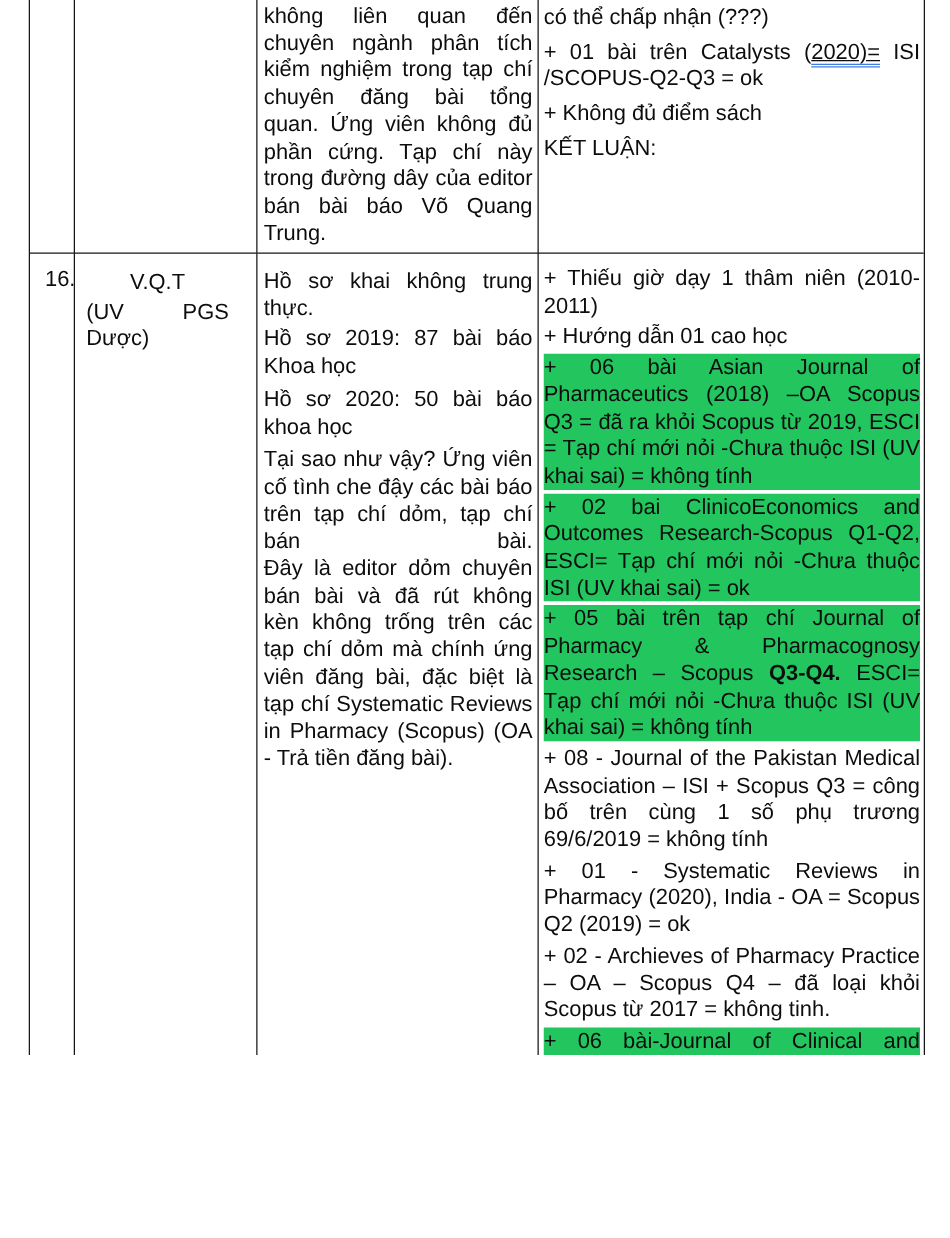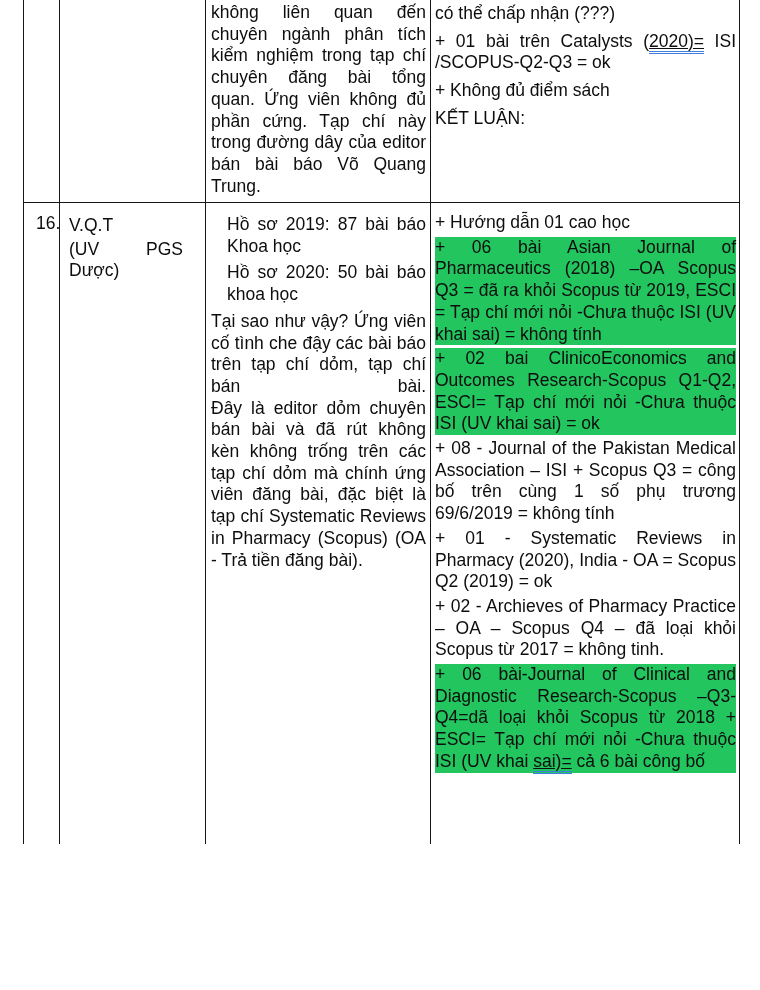--- a/index.html
+++ b/index.html
@@ -25,21 +25,21 @@
   .cell-no   { padding:10px 2px 0 12px; }
   .cell-name { padding:12px 22px 0 9px; text-align:justify; }
   .cell-c3   { padding:4px 4px 0 5px;  text-align:justify; }
   .cell-c4   { padding:5px 3px 0 4px;  text-align:justify; }
   .rowB.cell-c3 { padding-top:11px; }
   .rowB.cell-c4 { padding-top:9px; }
   .p  { text-align:justify; }
   .rowA .p { margin-bottom:6px; }
   .rowB .p { margin-bottom:3px; }
   .p.tight { margin-bottom:0; }
-  .p.gap   { margin-bottom:5px;margin-left:16px; }
+  .p.gap   { margin-bottom:5px; }
   .last-justify { text-align-last:justify; }
   .hl { background:#22c55e; }
   .ub {
     text-decoration:underline;
     text-decoration-color:#101010;
     border-bottom:3px double #3f7de0;
   }
   .bold { font-weight:700; }
   
   .hscroll-track { position:absolute; left:0; top:984px; width:760px; height:5px; background:#d2d2d2; }
@@ -62,33 +62,36 @@
       <p class="p">có thể chấp nhận (???)</p>
       <p class="p"><span>+ 01 bài trên Catalysts (</span><span class="ub">2020)=</span><span> ISI /SCOPUS-Q2-Q3 = ok</span></p>
       <p class="p">+ Không đủ điểm sách</p>
       <p class="p">KẾT LUẬN:</p>
     </div>
 
     <div class="c rowB cell-no">
       <p class="p tight" style="text-align:left">16.</p>
     </div>
     <div class="c rowB cell-name">
-      <p class="p tight" style="text-align:left; margin-bottom:2px">V.Q.T</p>
+      <p class="p tight" style="text-align:center; margin-bottom:2px">V.Q.T</p>
       <p class="p tight">(UV PGS Dược)</p>
     </div>
     <div class="c rowB cell-c3">
+      <p class="p">Hồ sơ khai không trung thực.</p>
       <p class="p gap">Hồ sơ 2019: 87 bài báo Khoa học</p>
       <p class="p gap">Hồ sơ 2020: 50 bài báo khoa học</p>
       <p class="p tight last-justify">Tại sao như vậy? Ứng viên cố tình che đậy các bài báo trên tạp chí dỏm, tạp chí bán bài.</p>
       <p class="p tight">Đây là editor dỏm chuyên bán bài và đã rút không kèn không trống trên các tạp chí dỏm mà chính ứng viên đăng bài, đặc biệt là tạp chí Systematic Reviews in Pharmacy (Scopus) (OA - Trả tiền đăng bài).</p>
     </div>
     <div class="c rowB cell-c4 lastcol">
+      <p class="p">+ Thiếu giờ dạy 1 thâm niên (2010-2011)</p>
       <p class="p">+ Hướng dẫn 01 cao học</p>
       <p class="p hl">+ 06 bài Asian Journal of Pharmaceutics (2018) –OA Scopus Q3 = đã ra khỏi Scopus từ 2019, ESCI = Tạp chí mới nỏi -Chưa thuộc ISI (UV khai sai) = không tính</p>
       <p class="p hl">+ 02 bai ClinicoEconomics and Outcomes Research-Scopus Q1-Q2, ESCI= Tạp chí mới nỏi -Chưa thuộc ISI (UV khai sai) = ok</p>
+      <p class="p hl"><span>+ 05 bài trên tạp chí Journal of Pharmacy &amp; Pharmacognosy Research – Scopus </span><span class="bold">Q3-Q4.</span><span> ESCI= Tạp chí mới nỏi -Chưa thuộc ISI (UV khai sai) = không tính</span></p>
       <p class="p">+ 08 - Journal of the Pakistan Medical Association – ISI + Scopus Q3 = công bố trên cùng 1 số phụ trương 69/6/2019 = không tính</p>
       <p class="p">+ 01 - Systematic Reviews in Pharmacy (2020), India - OA = Scopus Q2 (2019) = ok</p>
       <p class="p">+ 02 - Archieves of Pharmacy Practice – OA – Scopus Q4 – đã loại khỏi Scopus từ 2017 = không tinh.</p>
       <p class="p hl tight"><span>+ 06 bài-Journal of Clinical and Diagnostic Research-Scopus –Q3-Q4=dã loại khỏi Scopus từ 2018 + ESCI= Tạp chí mới nỏi -Chưa thuộc ISI (UV khai </span><span class="ub">sai)=</span><span> cả 6 bài công bố</span></p>
     </div>
 
   </div>
 
   <div class="hscroll-track"></div>
   <div class="hscroll-thumb"></div>

